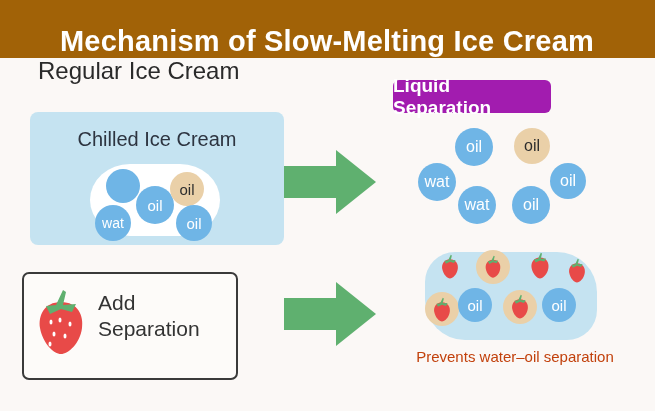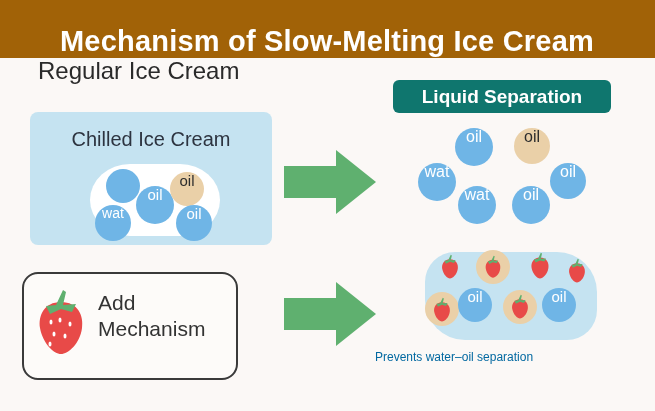--- a/index.html
+++ b/index.html
@@ -17,60 +17,60 @@
     .title-bar span {
       color: #ffffff; font-size: 29px; font-weight: bold;
       margin-left: 36px; letter-spacing: 0.2px;
     }
     .section-label {
       position: absolute; left: 38px; top: 57px;
       font-size: 24px; color: #2a2a2a;
     }
     .chilled-box {
       position: absolute; left: 30px; top: 112px; width: 242px; height: 133px;
-      background: #c5e3f1; border-radius: 8px;
+      background: #c5e3f1; border-radius: 8px; padding-left: 12px;
     }
     .chilled-title {
       position: absolute; left: 0; width: 100%; top: 16px; text-align: center;
       font-size: 20px; color: #2d3440;
     }
     .blob {
       position: absolute; left: 60px; top: 52px; width: 130px; height: 72px;
       background: #ffffff; border-radius: 40px / 36px;
     }
     .bubble {
       position: absolute; border-radius: 50%;
       background: #6fb5e6; color: #ffffff;
-      display: flex; align-items: flex-start; justify-content: center;
+      display: flex; align-items: center; justify-content: center;
       font-size: 15px;
     }
     .bubble.tan { background: #ead0a8; color: #2d2d2d; }
     .arrow { position: absolute; }
     .sep-label {
-      position: absolute; left: 393px; top: 80px; width: 218px; height: 33px;
-      background: #0f766e; border-radius: 6px;
+      position: absolute; left: 393px; top: 80px; width: 158px; height: 33px;
+      background: #a21caf; border-radius: 6px;
       color: #fff; font-size: 19px; font-weight: bold;
       display: flex; align-items: center; justify-content: center;
     }
     .strawberry-box {
       position: absolute; left: 22px; top: 272px; width: 212px; height: 104px;
-      border: 2px solid #3a3a3a; border-radius: 16px; background: #fdfbf9;
+      border: 2px solid #3a3a3a; border-radius: 7px; background: #fdfbf9;
     }
     .strawberry-text {
       position: absolute; left: 74px; top: 16px;
       font-size: 21px; color: #333; line-height: 26px;
     }
     .strawberry-text div { display: block; }
     .mix-box {
       position: absolute; left: 425px; top: 252px; width: 172px; height: 88px;
       background: #c5e3f1; border-radius: 30px 40px 30px 40px;
     }
     .result-text {
-      position: absolute; left: 375px; top: 344px; width: 280px; text-align: left;
-      font-size: 12px; color: #0369a1; line-height: 26px;
+      position: absolute; left: 375px; top: 344px; width: 280px; text-align: center;
+      font-size: 15px; color: #c2410c; line-height: 26px;
     }
   </style>
 </head>
 <body>
 
 <div class="title-bar">
   <span>Mechanism of Slow-Melting Ice Cream</span>
 </div>
 
 <div class="section-label">Regular Ice Cream</div>
@@ -128,21 +128,21 @@
     <path d="M10 18 L20 17 L27 2 L30 4 L27 17 L40 16 L36 24 L25 21 L14 26 Z" fill="#5fb06f"></path>
     <ellipse cx="15" cy="34" rx="1.5" ry="2.5" fill="#fff"></ellipse>
     <ellipse cx="24" cy="32" rx="1.5" ry="2.5" fill="#fff"></ellipse>
     <ellipse cx="34" cy="36" rx="1.5" ry="2.5" fill="#fff"></ellipse>
     <ellipse cx="18" cy="46" rx="1.5" ry="2.5" fill="#fff"></ellipse>
     <ellipse cx="29" cy="48" rx="1.5" ry="2.5" fill="#fff"></ellipse>
     <ellipse cx="14" cy="56" rx="1.5" ry="2.5" fill="#fff"></ellipse>
   </svg>
   <div class="strawberry-text">
     <div>Add</div>
-    <div>Mechanism</div>
+    <div>Separation</div>
   </div>
 </div>
 
 <svg class="arrow" style="left:284px;top:282px;" width="94" height="64">
   <polygon points="0,16 52,16 52,0 92,32 52,64 52,48 0,48" fill="#5fb06f"></polygon>
 </svg>
 
 <div class="mix-box"></div>
 
 <div class="bubble tan" style="left:476px;top:250px;width:34px;height:34px;"></div>

